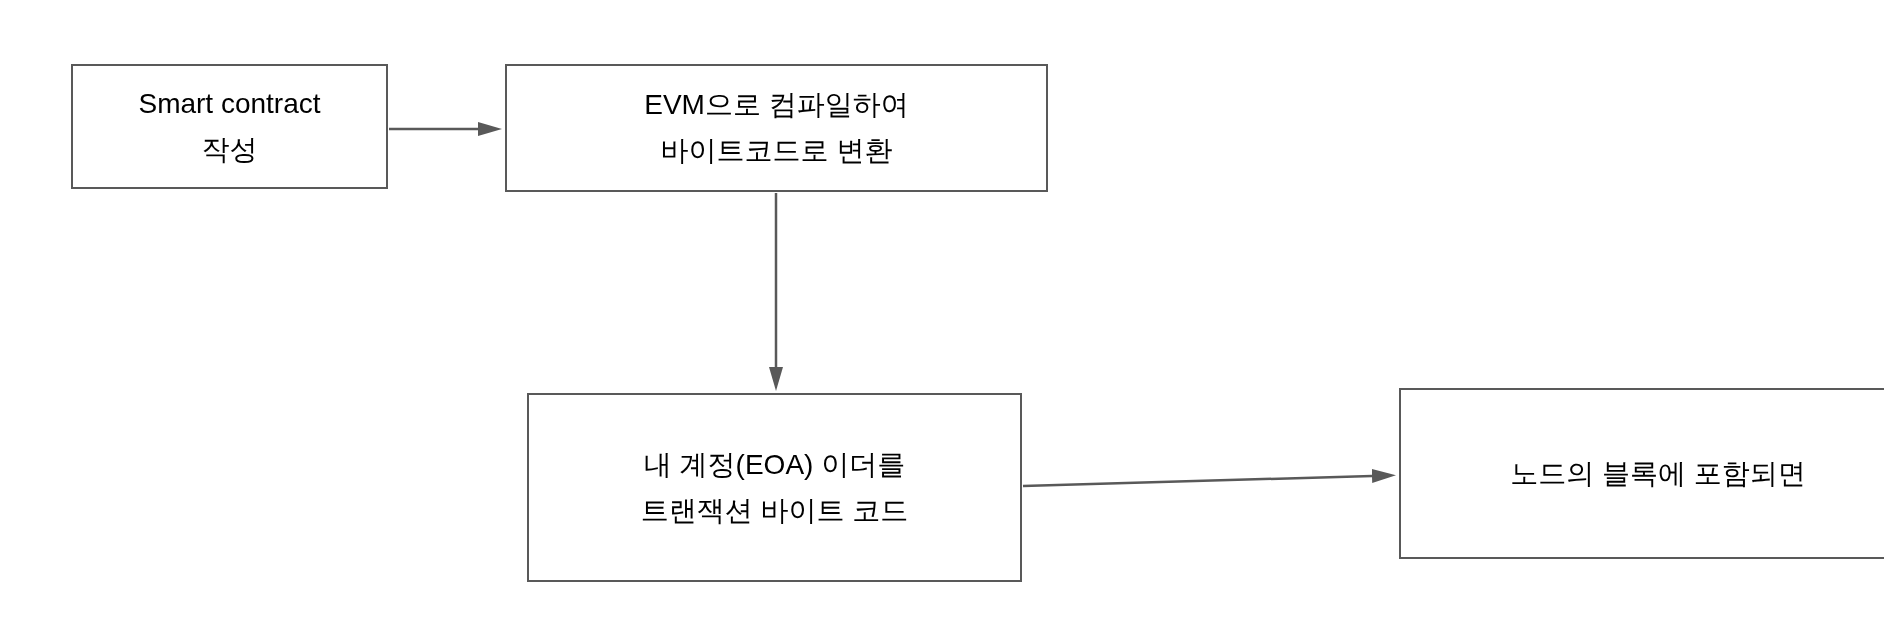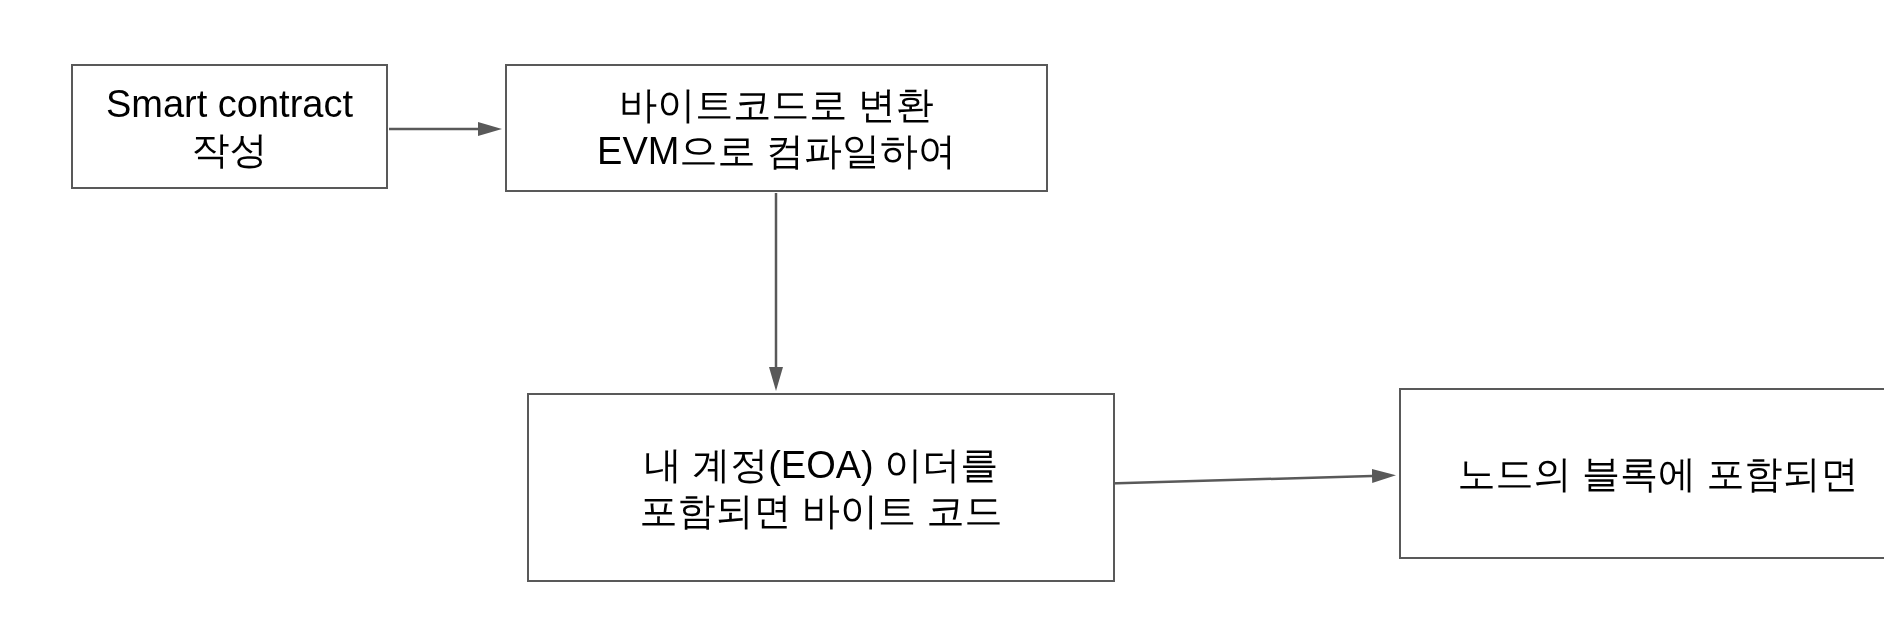--- a/index.html
+++ b/index.html
@@ -27,29 +27,29 @@
     position: absolute;
     box-sizing: border-box;
     background: #ffffff;
     border: 2px solid #595959;
     display: flex;
     flex-direction: column;
     justify-content: center;
     align-items: center;
     text-align: center;
     color: #000000;
-    font-size: 38px;
+    font-size: 28px;
     line-height: 46px;
   }
   .node .line {
     white-space: nowrap;
   }
   .node-1 { left: 71px;   top: 64px;  width: 317px; height: 125px; }
   .node-2 { left: 505px;  top: 64px;  width: 543px; height: 128px; }
-  .node-3 { left: 527px;  top: 393px; width: 588px; height: 189px; align-items: center; }
+  .node-3 { left: 527px;  top: 393px; width: 495px; height: 189px; align-items: center; }
   .node-4 { left: 1399px; top: 388px; width: 518px; height: 171px; }
 </style>
 </head>
 <body>
 
 <div class="canvas">
 
   <svg class="edges" viewBox="0 0 1884 624" xmlns="http://www.w3.org/2000/svg">
     <defs>
       <marker id="arrowhead" markerUnits="userSpaceOnUse" markerWidth="24" markerHeight="16" refX="0" refY="7" orient="auto">
@@ -60,26 +60,26 @@
     <line x1="776" y1="193" x2="776" y2="367" stroke="#595959" stroke-width="2.5" marker-end="url(#arrowhead)"></line>
     <line x1="1023" y1="486" x2="1372" y2="476" stroke="#595959" stroke-width="2.5" marker-end="url(#arrowhead)"></line>
   </svg>
 
   <div class="node node-1">
     <div class="line">Smart contract</div>
     <div class="line">작성</div>
   </div>
 
   <div class="node node-2">
+    <div class="line">EVM으로 컴파일하여</div>
     <div class="line">바이트코드로 변환</div>
-    <div class="line">EVM으로 컴파일하여</div>
   </div>
 
   <div class="node node-3">
     <div class="line">내 계정(EOA) 이더를</div>
-    <div class="line">포함되면 바이트 코드</div>
+    <div class="line">트랜잭션 바이트 코드</div>
   </div>
 
   <div class="node node-4">
     <div class="line">노드의 블록에 포함되면</div>
   </div>
 
 </div>
 
 </body></html>

